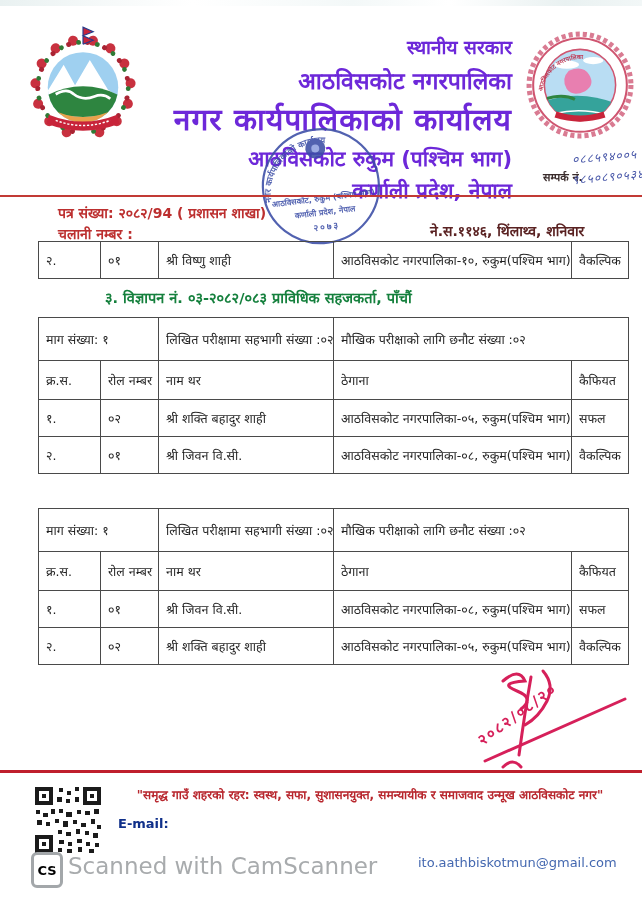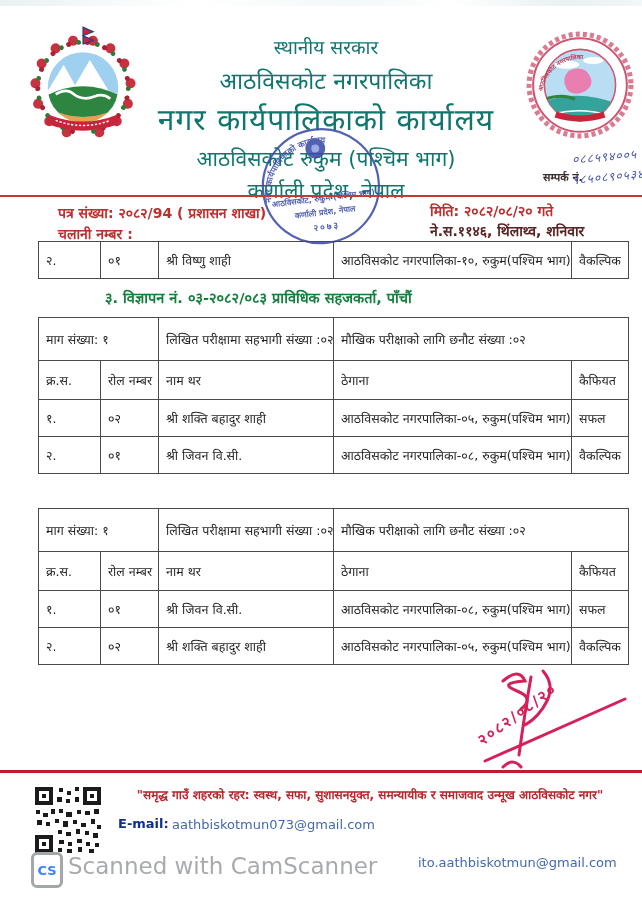--- a/index.html
+++ b/index.html
@@ -2,21 +2,21 @@
 <html><head>
 <meta charset="utf-8">
 <style>
   html,body{margin:0;padding:0;background:#ffffff;}
   .page{position:relative;width:642px;height:910px;background:#ffffff;overflow:hidden;
         font-family:"DejaVu Sans","Liberation Sans",sans-serif;}
   .abs{position:absolute;}
   .scan-band{left:0;top:0;right:0;height:6px;
      background:linear-gradient(90deg,#e9f1f1 0%,#f7fafa 18%,#ffffff 30%,#f3f8f8 55%,#ffffff 70%,#e9f1f1 88%,#f2f7f7 100%);}
   
-  .hline{left:140px;right:130px;text-align:center;color:#0f766e;font-weight:normal;white-space:nowrap;}
+  .hline{left:140px;right:130px;text-align:right;color:#6d28d9;font-weight:bold;white-space:nowrap;}
   .h1{top:34px;font-size:19px;}
   .h2{top:64px;font-size:23px;}
   .h3{top:98px;font-size:30px;letter-spacing:1px;}
   .h4{top:144px;font-size:21px;}
   .h5{top:176px;font-size:21px;}
   .contact-label{left:543px;top:169px;font-size:11px;color:#3a2c2c;font-weight:bold;}
   .phone{left:572px;color:#4756a8;font-size:12px;font-style:italic;transform:rotate(-5deg);letter-spacing:1px;}
   .ph1{top:148px;}
   .ph2{top:168px;}
   .redrule{left:0;right:0;top:195px;height:2px;background:#c23a35;}
@@ -39,21 +39,21 @@
   .sig-date{position:absolute;left:6px;top:68px;color:#d6205a;font-size:15px;font-weight:bold;
             transform:rotate(-36deg);transform-origin:left center;letter-spacing:2px;white-space:nowrap;}
   
   .foot-rule{left:0;right:0;top:770px;height:3px;background:#bf1f2d;}
   .slogan{left:100px;top:786px;width:540px;text-align:center;color:#b8272e;font-size:12px;font-weight:bold;white-space:nowrap;}
   .email-label{left:118px;top:816px;font-size:13px;font-weight:bold;color:#10308a;}
   .email-a{top:817px;font-size:13px;color:#4468b0;}
   .em1{left:172px;}
   .em2{left:418px;margin-top:38px;}
   .cs-badge{left:31px;top:852px;width:26px;height:30px;border:3px solid #a3a7aa;border-radius:6px;
-            color:#3b82f6;font-size:13px;font-weight:bold;display:flex;align-items:center;justify-content:center;}
+            color:#000000;font-size:13px;font-weight:bold;display:flex;align-items:center;justify-content:center;}
   .cs-label{left:68px;top:853px;font-size:23px;color:#a8abad;white-space:nowrap;text-align:right;}
 </style>
 </head>
 <body>
 
 <div class="page">
 
   <div class="abs scan-band"></div>
 
   <svg class="abs" style="left:26px;top:26px" width="114" height="116" viewBox="0 0 100 102">
@@ -141,21 +141,20 @@
   </div>
 
   <div class="abs contact-label">सम्पर्क नं.</div>
   <div class="abs phone ph1">०८८५९४००५</div>
   <div class="abs phone ph2">९८५०८९०५३४</div>
 
   <div class="abs redrule"></div>
 
   <div class="abs meta meta-red" style="left:58px;top:203px">पत्र संख्या: २०८२/94 ( प्रशासन शाखा)</div>
   <div class="abs meta meta-red" style="left:58px;top:224px">चलानी नम्बर :</div>
-  <div class="abs meta meta-red" style="left:430px;top:201px">मिति: २०८२/०८/२० गते</div>
   <div class="abs meta meta-dark" style="left:430px;top:221px">ने.स.११४६, थिंलाथ्व, शनिवार</div>
 
   <table class="doc" style="top:241px">
     <colgroup>
         <col style="width:62px">
         <col style="width:58px">
         <col style="width:175px">
         <col style="width:238px">
         <col style="width:57px">
       </colgroup>
@@ -308,19 +307,18 @@
         <rect x="62" y="58" width="4" height="4"></rect>
       <rect x="25" y="63" width="4" height="4"></rect>
         <rect x="34" y="64" width="5" height="4"></rect>
         <rect x="45" y="62" width="4" height="5"></rect>
         <rect x="56" y="64" width="5" height="4"></rect>
     </g>
   </svg>
 
   <div class="abs slogan">"समृद्ध गाउँ शहरको रहर: स्वस्थ, सफा, सुशासनयुक्त, समन्यायीक र समाजवाद उन्मूख आठविसकोट नगर"</div>
   <div class="abs email-label">E-mail:</div>
-  <div class="abs email-a em1">aathbiskotmun073@gmail.com</div>
   <div class="abs email-a em2">ito.aathbiskotmun@gmail.com</div>
 
   <div class="abs cs-badge">CS</div>
   <div class="abs cs-label">Scanned with CamScanner</div>
 
 </div>
 
 </body></html>

